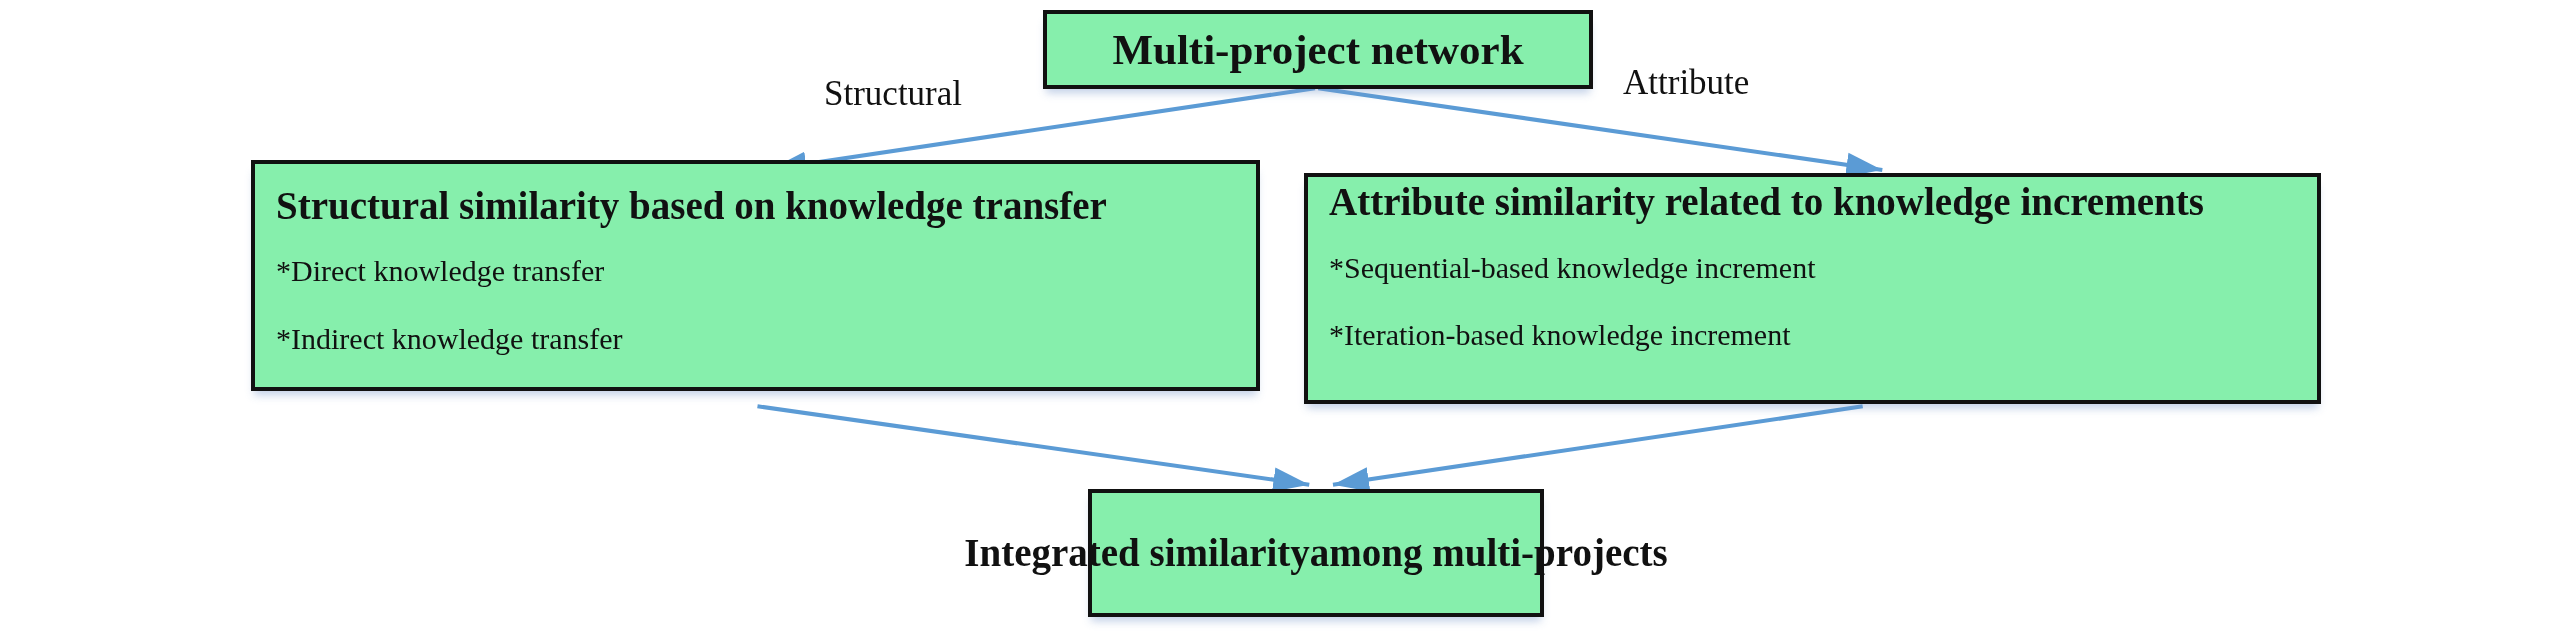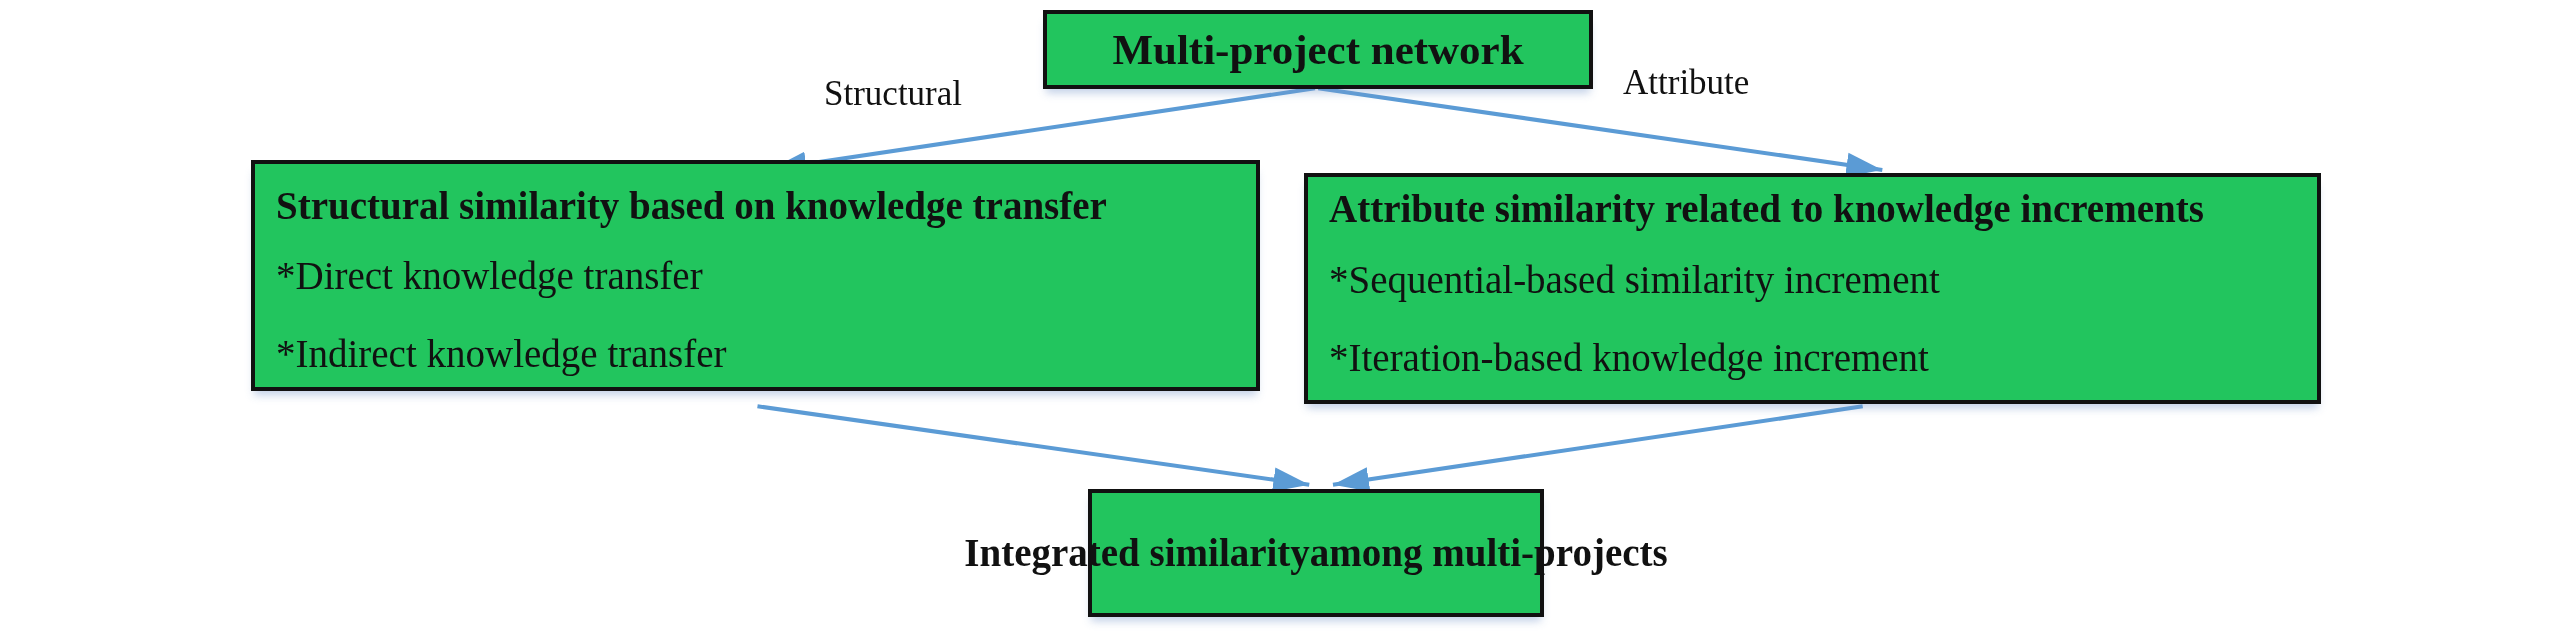--- a/index.html
+++ b/index.html
@@ -12,53 +12,53 @@
     color: #111111;
     overflow: hidden;
   }
   .arrow-layer {
     position: absolute;
     left: 0; top: 0;
     width: 2576px; height: 636px;
   }
   .box {
     position: absolute;
-    background: #22c55e;
+    background: #86efac;
     border: 4.1px solid #111111;
     box-sizing: border-box;
     box-shadow: 0 8.2px 8.2px -3.3px rgba(125, 155, 205, 0.45);
   }
   .box-top {
     left: 1043px; top: 9.8px;
     width: 550px; height: 79px;
     border-width: 4.9px;
     display: flex; align-items: center; justify-content: center;
     font-weight: bold; font-size: 43px;
     white-space: nowrap;
   }
   .box-left {
     left: 251px; top: 160px;
     width: 1009px; height: 231px;
     padding: 19.6px 21px;
   }
   .box-right {
     left: 1304px; top: 173px;
     width: 1017px; height: 231px;
-    padding: 10px 21px;
+    padding: 3px 21px;
   }
   .side-title {
     display: block;
     font-weight: bold;
     font-size: 39px;
     line-height: 1.15;
     white-space: nowrap;
   }
   .side-item {
     display: block;
-    font-size: 39px;
+    font-size: 30px;
     line-height: 1.15;
     white-space: nowrap;
   }
   .side-item.first { margin-top: 26px; }
   .side-item.second { margin-top: 33px; }
   .box-bottom {
     left: 1088px; top: 489px;
     width: 456px; height: 128px;
     display: flex; flex-direction: row;
     align-items: center; justify-content: center;
@@ -101,21 +101,21 @@
   <span class="edge-label edge-label-attribute">Attribute</span>
 
   <div class="box box-left">
     <span class="side-title">Structural similarity based on knowledge transfer</span>
     <span class="side-item first">*Direct knowledge transfer</span>
     <span class="side-item second">*Indirect knowledge transfer</span>
   </div>
 
   <div class="box box-right">
     <span class="side-title">Attribute similarity related to knowledge increments</span>
-    <span class="side-item first">*Sequential-based similarity increment</span>
+    <span class="side-item first">*Sequential-based knowledge increment</span>
     <span class="side-item second">*Iteration-based knowledge increment</span>
   </div>
 
   <div class="box box-bottom">
     <span>Integrated similarity</span>
     <span>among multi-projects</span>
   </div>
 
 </div>
 

